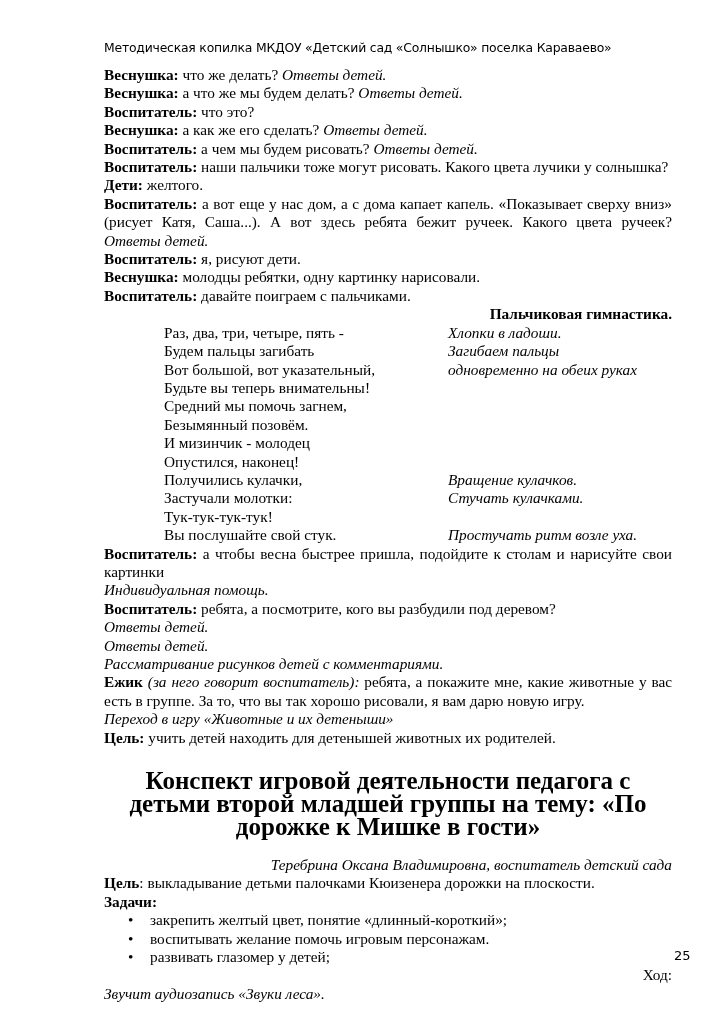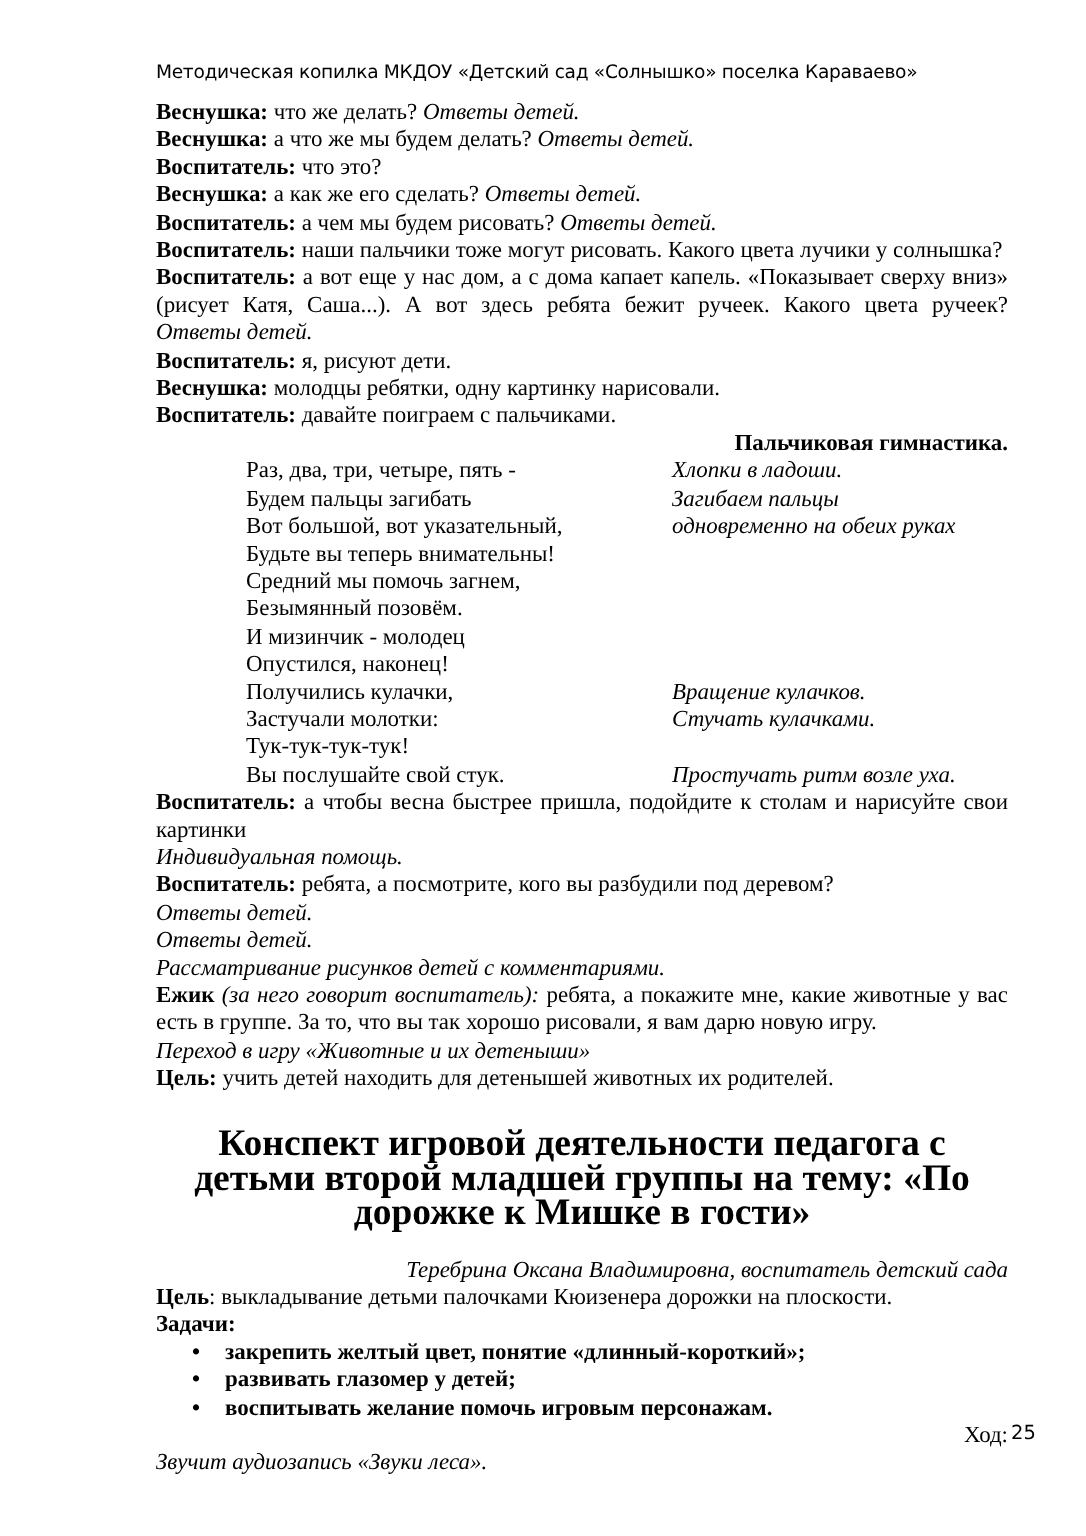--- a/index.html
+++ b/index.html
@@ -10,38 +10,39 @@
   .j { text-align:justify; }
   b { font-weight:bold; }
   i { font-style:italic; }
   .center { text-align:right; }
   .poem { margin-left:60px; }
   .poem-row { display:flex; }
   .poem-l { width:284px; }
   .poem-r { font-style:italic; }
   .title { font-weight:bold; font-size:25px; line-height:23px; text-align:center; margin-top:22px; margin-bottom:18px; }
   .author { text-align:right; font-style:italic; }
-  ul { margin:0; padding-left:24px; list-style:none;font-weight:bold; }
+  ul { margin:0; padding-left:24px; list-style:none; }
   ul li { position:relative; padding-left:22px; }
   ul li::before { content:"\2022"; position:absolute; left:0; }
   .pagenum { position:absolute; left:658px; top:948px; font-family:"DejaVu Sans", sans-serif; font-size:13px;margin-left:16px; }
 </style>
 </head>
 <body>
 
 <div class="header">Методическая копилка МКДОУ «Детский сад «Солнышко» поселка Караваево»</div>
 
 <div class="page">
   <div>
     <p class="p"><b>Веснушка:</b><span> что же делать? </span><i>Ответы детей.</i></p>
     <p class="p"><b>Веснушка:</b><span> а что же мы будем делать? </span><i>Ответы детей.</i></p>
     <p class="p"><b>Воспитатель:</b><span> что это?</span></p>
     <p class="p"><b>Веснушка:</b><span> а как же его сделать? </span><i>Ответы детей.</i></p>
     <p class="p"><b>Воспитатель:</b><span> а чем мы будем рисовать? </span><i>Ответы детей.</i></p>
     <p class="p"><b>Воспитатель:</b><span> наши пальчики тоже могут рисовать. Какого цвета лучики у солнышка?</span></p>
+    <p class="p"><b>Дети:</b><span> желтого.</span></p>
     <p class="p j"><b>Воспитатель:</b><span> а вот еще у нас дом, а с дома капает капель. «Показывает сверху вниз» (рисует Катя, Саша...). А вот здесь ребята бежит ручеек. Какого цвета ручеек? </span><i>Ответы детей.</i></p>
     <p class="p"><b>Воспитатель:</b><span> я, рисуют дети.</span></p>
     <p class="p"><b>Веснушка:</b><span> молодцы ребятки, одну картинку нарисовали.</span></p>
     <p class="p"><b>Воспитатель:</b><span> давайте поиграем с пальчиками.</span></p>
   </div>
 
   <div>
     <p class="p center" style="font-weight:bold;">Пальчиковая гимнастика.</p>
     <div class="poem" id="poem">
         <div class="poem-row">
@@ -107,21 +108,21 @@
     <p class="p"><b>Цель:</b><span> учить детей находить для детенышей животных их родителей.</span></p>
   </div>
 
   <div>
     <h2 class="title">Конспект игровой деятельности педагога с детьми второй младшей группы на тему: «По дорожке к Мишке в гости»</h2>
     <p class="p author">Теребрина Оксана Владимировна, воспитатель детский сада</p>
     <p class="p"><b>Цель</b><span>: выкладывание детьми палочками Кюизенера дорожки на плоскости.</span></p>
     <p class="p"><b>Задачи:</b></p>
     <ul>
       <li>закрепить желтый цвет, понятие «длинный-короткий»;</li>
+      <li>воспитывать желание помочь игровым персонажам.</li>
       <li>развивать глазомер у детей;</li>
-      <li>воспитывать желание помочь игровым персонажам.</li>
     </ul>
     <p class="p center" style="font-weight:normal;">Ход:</p>
     <p class="p"><i>Звучит аудиозапись «Звуки леса».</i></p>
   </div>
 </div>
 
 <div class="pagenum">25</div>
 
 </body></html>

